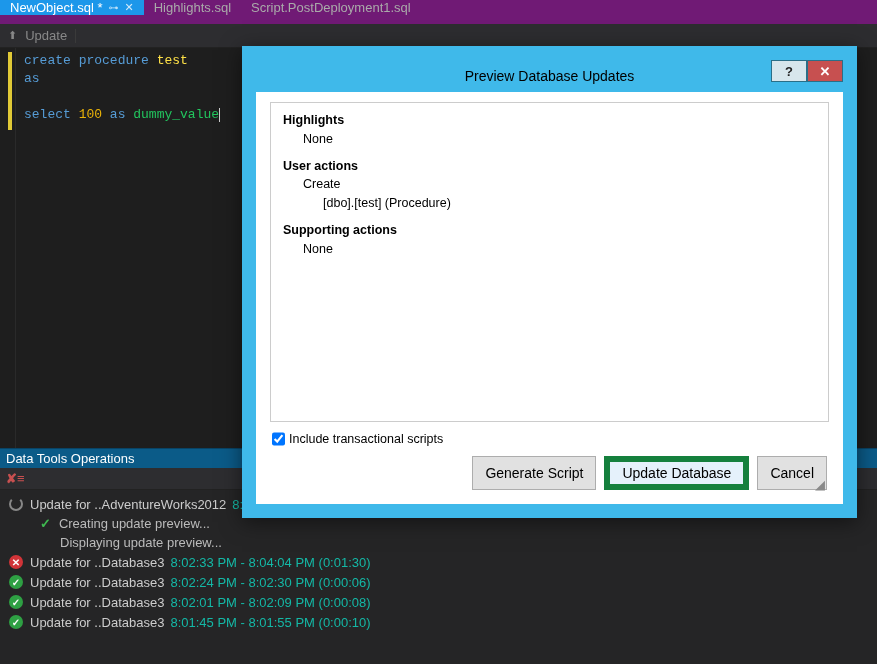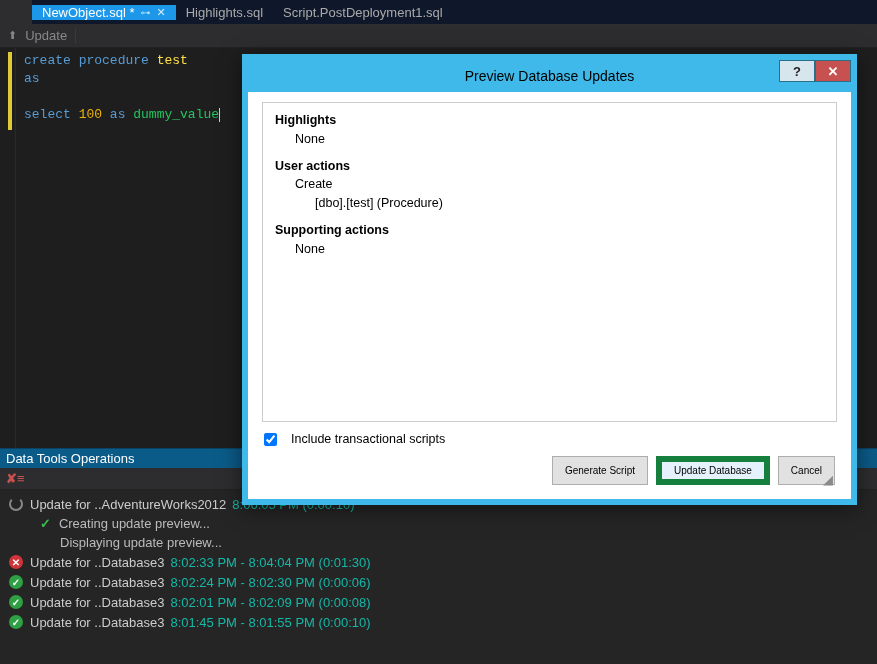--- a/index.html
+++ b/index.html
@@ -9,24 +9,23 @@
     background: #2d2d30;
     color: #ccc;
     width: 877px;
     height: 664px;
     overflow: hidden;
     position: relative;
   }
   
   .tab-bar {
     display: flex;
-    align-items: center;
-    background: #0f172a;
+    align-items: flex-start;
+    background: #701a75;
     height: 24px;
-    margin-left: 32px;
   }
   .tab {
     display: flex;
     align-items: center;
     padding: 0 10px;
     color: #aaa;
     cursor: pointer;
     gap: 6px;
     font-size: 13px;
   }
@@ -120,26 +119,26 @@
   .op-sub {
     display:flex; align-items:center;
     padding:2px 8px 2px 40px;
     gap:8px;
     color:#bbb;
   }
   .timestamp { color:#14b8a6; }
   
   .dialog {
     position: absolute;
-    left: 242px; top: 54px;
+    left: 242px; top: 46px;
     width: 615px;
     background: #3dbdee;
     background: #49c0ef;
     background: #46bdee;
-    padding: 6px;
+    padding: 14px;
     box-shadow: 0 4px 20px rgba(0,0,0,0.5);
   }
   .dialog {
     background: #3fb9ea;
   }
   .dlg-titlebar {
     display:flex; align-items:center; justify-content:center;
     position:relative;
     height: 32px;
     color:#000;
@@ -165,32 +164,32 @@
     background:#fff;
     border:1px solid #ccc;
     height: 320px;
     padding: 8px 12px;
     font-size: 12.5px;
     line-height:1.5;
     overflow:auto;
   }
   .dlg-content b { font-weight:bold; }
   .dlg-check {
-    display:flex; align-items:center; gap:14px;
+    display:flex; gap:4px;
     padding: 10px 2px 4px 2px;
     font-size: 12.5px;
   }
   .dlg-footer {
     display:flex; justify-content:flex-end; gap:8px;
     padding: 6px 2px 4px 2px;
     position:relative;
   }
   .dlg-footer button {
     padding: 3px 12px;
-    font-size: 10px;
+    font-size: 14px;
     background:#e1e1e1;
     border:1px solid #adadad;
     cursor:pointer;
   }
   .dlg-footer button.primary {
     border:6px solid #15803d;
     background:#e5f1fb;
   }
   .resize-grip {
     position:absolute; right:0; bottom:0;

